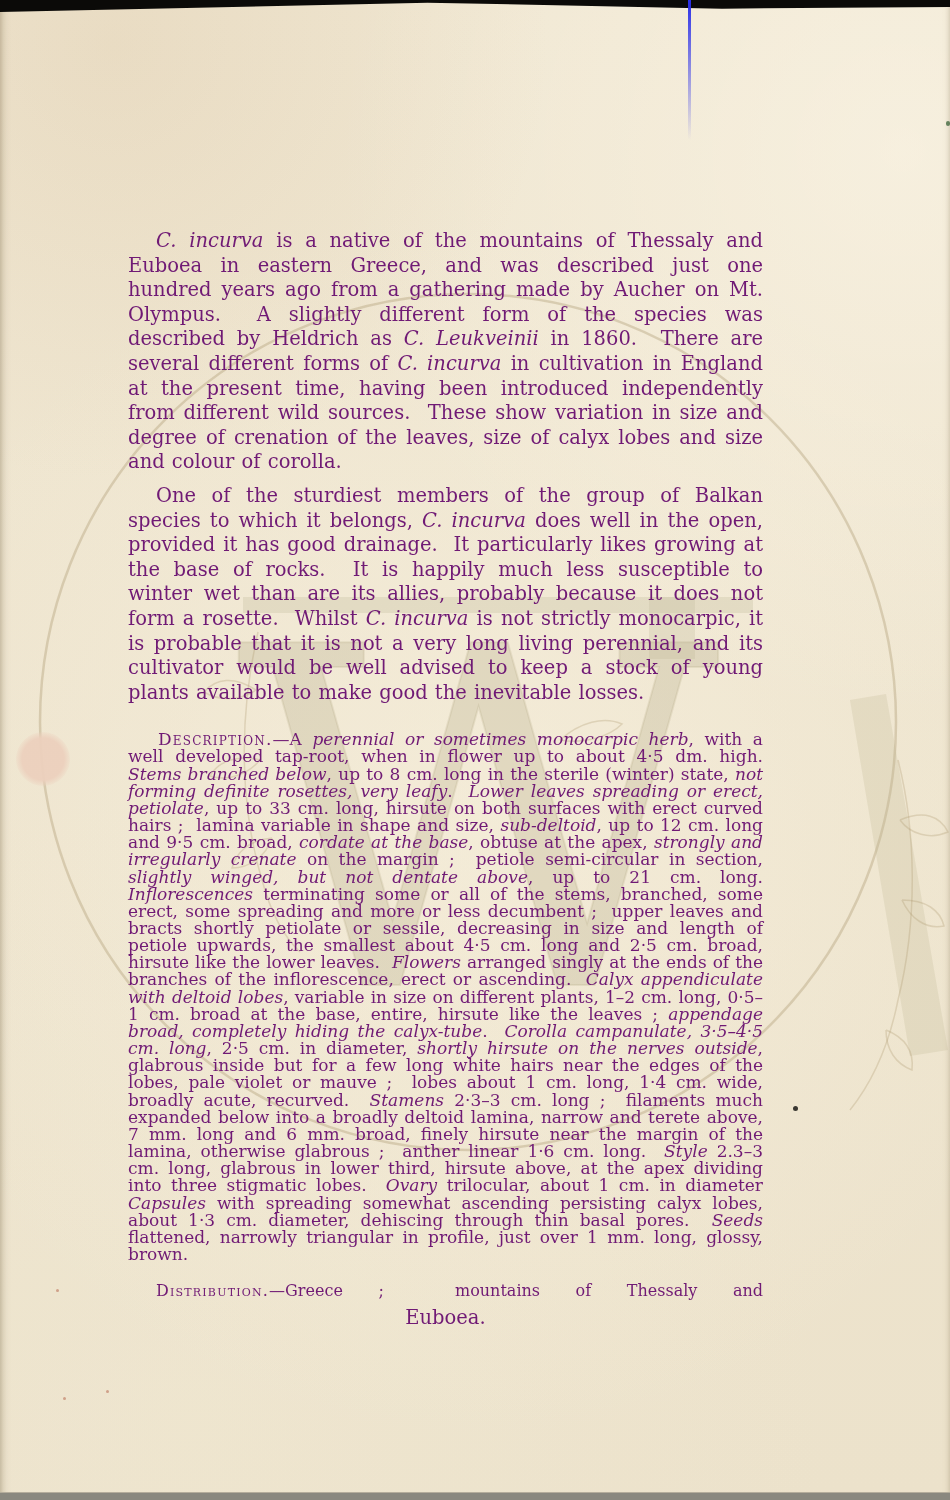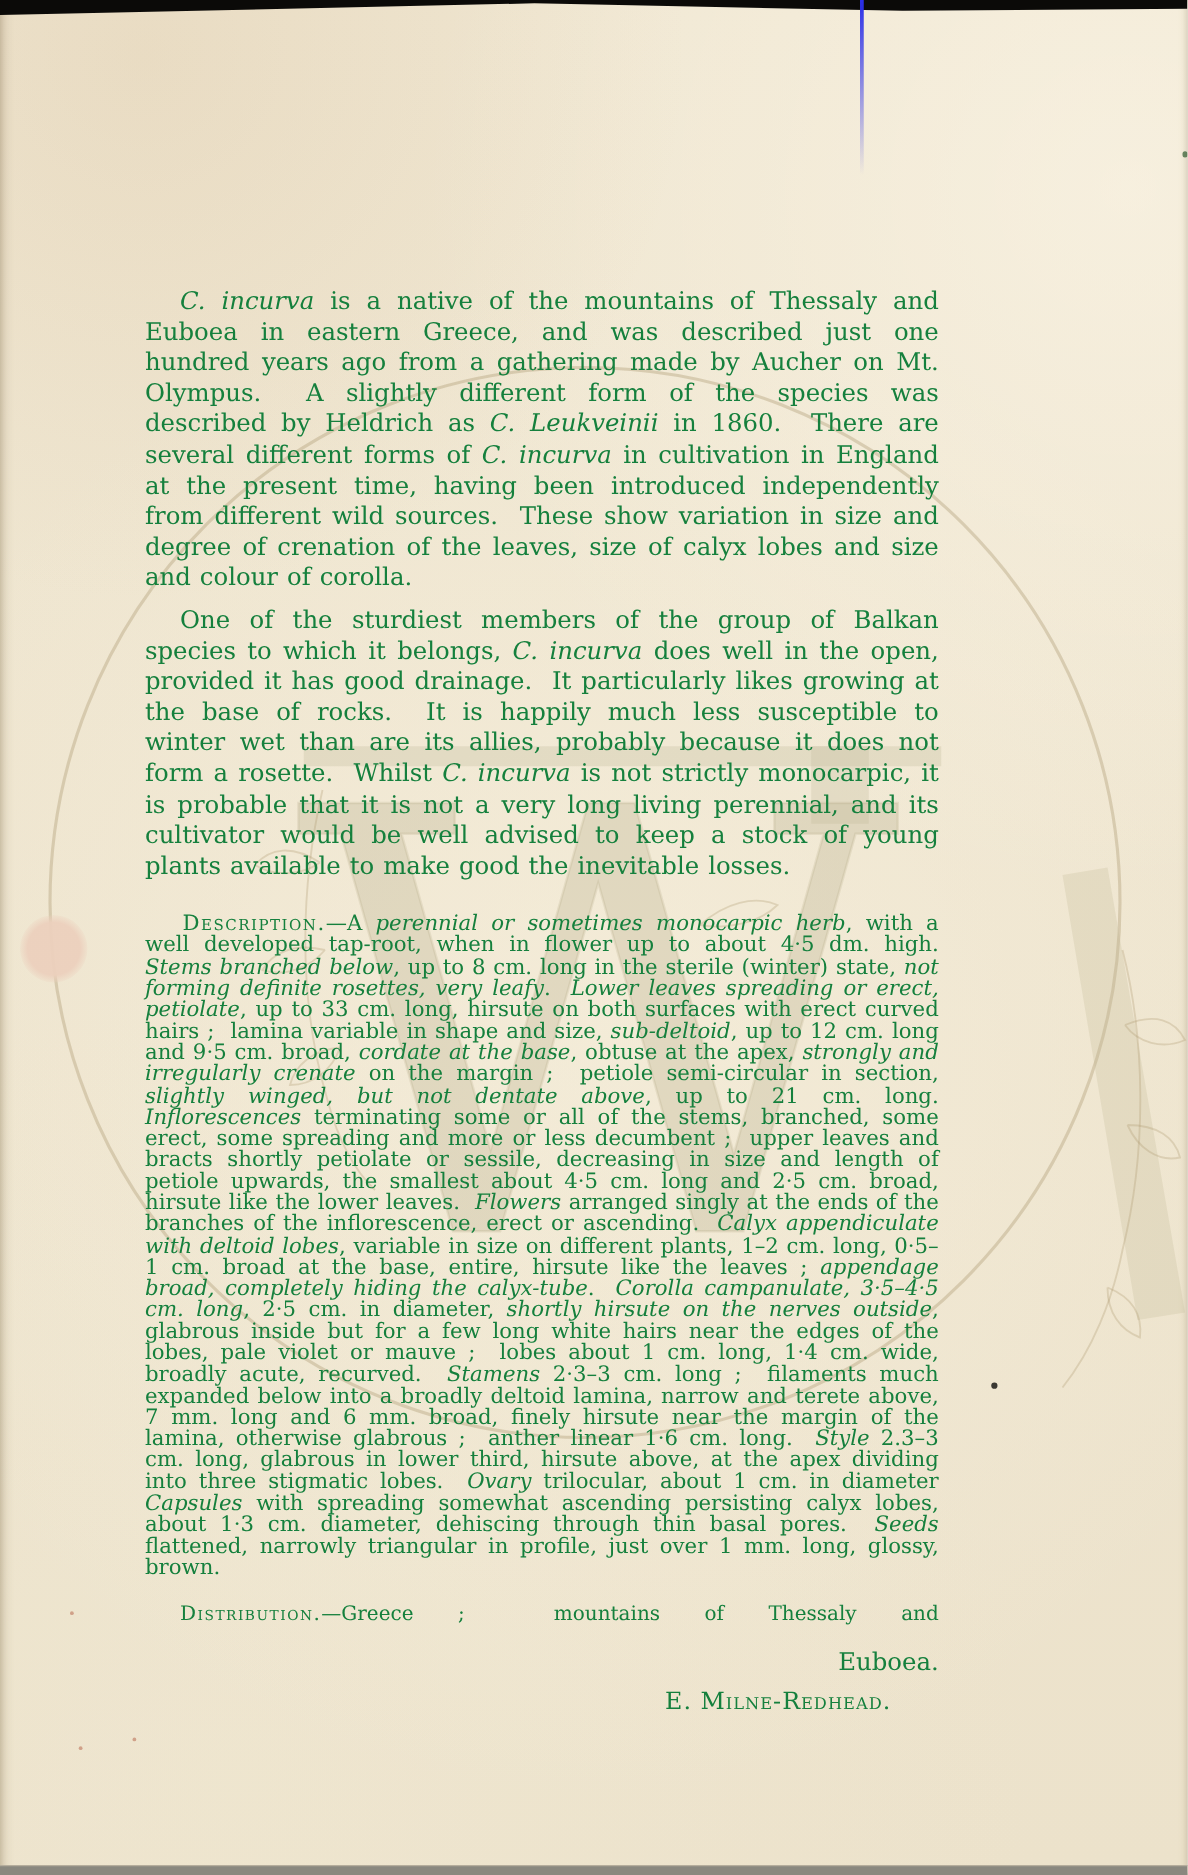--- a/index.html
+++ b/index.html
@@ -21,30 +21,30 @@
   .artifact{position:absolute;}
   #top-edge{left:0;top:0;width:950px;height:12px;
     clip-path:polygon(0 0,100% 0,100% 58%,76% 72%,45% 22%,0 100%);}
   #bottom-edge{left:0;bottom:0;width:950px;height:7px;}
   #blue-line{left:688px;top:0;width:2.5px;height:140px;}
   #green-speck{left:946px;top:121px;width:4px;height:5px;border-radius:2px;}
   #pink-dot{left:16px;top:732px;width:54px;height:54px;border-radius:50%;}
   #stray-dot{left:793px;top:1106px;width:5px;height:5px;border-radius:50%;}
   .speck{width:3px;height:3px;border-radius:50%;opacity:.55;}
   #watermark{position:absolute;left:0;top:0;pointer-events:none;}
-  #text-col{position:absolute;left:116px;top:0;width:635px;color:#15803d;}
+  #text-col{position:absolute;left:128px;top:0;width:635px;color:#701a75;}
   p{margin:0;text-align:justify;white-space:pre-wrap;}
   .body-para{font-size:19.5px;line-height:24.6px;text-indent:28px;word-spacing:1px;}
   #para1{margin-top:229px;}
   #para2{margin-top:9px;}
   #description{font-size:17px;line-height:17.15px;text-indent:30px;margin-top:26px;word-spacing:0.5px;}
   .sc{font-variant:small-caps;letter-spacing:1.2px;}
   #dist-line1{margin-top:14px;font-size:16px;line-height:27px;text-indent:28px;
     text-align:justify;text-align-last:justify;white-space:pre-wrap;}
-  #dist-line2{font-size:19.5px;line-height:27px;text-align:right;margin-top:12px;}
+  #dist-line2{font-size:19.5px;line-height:27px;text-align:center;}
   #signature{margin-top:6px;font-size:19px;line-height:24px;text-align:right;padding-right:38px;letter-spacing:0.8px;}
   i{font-style:italic;}
 </style>
 </head>
 <body>
 
 <svg id="watermark" width="950" height="1500" viewBox="0 0 950 1500">
   <circle cx="468" cy="722" r="428" fill="none" stroke="#ae9c74" stroke-opacity="0.38" stroke-width="2.5"></circle>
   <rect x="243" y="597" width="510" height="16" fill="#c4be9e" fill-opacity="0.32"></rect>
   <rect x="649" y="597" width="46" height="62" fill="#c4be9e" fill-opacity="0.30"></rect>
@@ -72,14 +72,13 @@
 <div class="artifact speck" style="left:56px;top:1289px;background:#b86a50;"></div>
 <div class="artifact speck" style="left:63px;top:1397px;background:#b86a50;"></div>
 <div class="artifact speck" style="left:106px;top:1390px;background:#b86a50;"></div>
 
 <div id="text-col">
   <p id="para1" class="body-para"><i>C. incurva</i><span> is a native of the mountains of Thessaly and Euboea in eastern Greece, and was described just one hundred years ago from a gathering made by Aucher on Mt. Olympus.  A slightly different form of the species was described by Heldrich as </span><i>C. Leukveinii</i><span> in 1860.  There are several different forms of </span><i>C. incurva</i><span> in cultivation in England at the present time, having been introduced independently from different wild sources.  These show variation in size and degree of crenation of the leaves, size of calyx lobes and size and colour of corolla.</span></p>
   <p id="para2" class="body-para"><span>One of the sturdiest members of the group of Balkan species to which it belongs, </span><i>C. incurva</i><span> does well in the open, provided it has good drainage.  It particularly likes growing at the base of rocks.  It is happily much less susceptible to winter wet than are its allies, probably because it does not form a rosette.  Whilst </span><i>C. incurva</i><span> is not strictly monocarpic, it is probable that it is not a very long living perennial, and its cultivator would be well advised to keep a stock of young plants available to make good the inevitable losses.</span></p>
   <p id="description"><span class="sc">Description.</span><span><span>—A </span><i>perennial or sometimes monocarpic herb</i><span>, with a well developed tap-root, when in flower up to about 4·5 dm. high.  </span><i>Stems branched below</i><span>, up to 8 cm. long in the sterile (winter) state, </span><i>not forming definite rosettes, very leafy</i><span>.  </span><i>Lower leaves spreading or erect, petiolate</i><span>, up to 33 cm. long, hirsute on both surfaces with erect curved hairs ;  lamina variable in shape and size, </span><i>sub-deltoid</i><span>, up to 12 cm. long and 9·5 cm. broad, </span><i>cordate at the base</i><span>, obtuse at the apex, </span><i>strongly and irregularly crenate</i><span> on the margin ;  petiole semi-circular in section, </span><i>slightly winged, but not dentate above</i><span>, up to 21 cm. long.  </span><i>Inflorescences</i><span> terminating some or all of the stems, branched, some erect, some spreading and more or less decumbent ;  upper leaves and bracts shortly petiolate or sessile, decreasing in size and length of petiole upwards, the smallest about 4·5 cm. long and 2·5 cm. broad, hirsute like the lower leaves.  </span><i>Flowers</i><span> arranged singly at the ends of the branches of the inflorescence, erect or ascending.  </span><i>Calyx appendiculate with deltoid lobes</i><span>, variable in size on different plants, 1–2 cm. long, 0·5–1 cm. broad at the base, entire, hirsute like the leaves ; </span><i>appendage broad, completely hiding the calyx-tube</i><span>.  </span><i>Corolla campanulate, 3·5–4·5 cm. long</i><span>, 2·5 cm. in diameter, </span><i>shortly hirsute on the nerves outside</i><span>, glabrous inside but for a few long white hairs near the edges of the lobes, pale violet or mauve ;  lobes about 1 cm. long, 1·4 cm. wide, broadly acute, recurved.  </span><i>Stamens</i><span> 2·3–3 cm. long ;  filaments much expanded below into a broadly deltoid lamina, narrow and terete above, 7 mm. long and 6 mm. broad, finely hirsute near the margin of the lamina, otherwise glabrous ;  anther linear 1·6 cm. long.  </span><i>Style</i><span> 2.3–3 cm. long, glabrous in lower third, hirsute above, at the apex dividing into three stigmatic lobes.  </span><i>Ovary</i><span> trilocular, about 1 cm. in diameter  </span><i>Capsules</i><span> with spreading somewhat ascending persisting calyx lobes, about 1·3 cm. diameter, dehiscing through thin basal pores.  </span><i>Seeds</i><span> flattened, narrowly triangular in profile, just over 1 mm. long, glossy, brown.</span></span></p>
   <p id="dist-line1"><span class="sc">Distribution.</span><span>—Greece ;  mountains of Thessaly and</span></p>
   <p id="dist-line2">Euboea.</p>
-  <p id="signature" class="sc">E. Milne-Redhead.</p>
 </div>
 
 </body></html>

